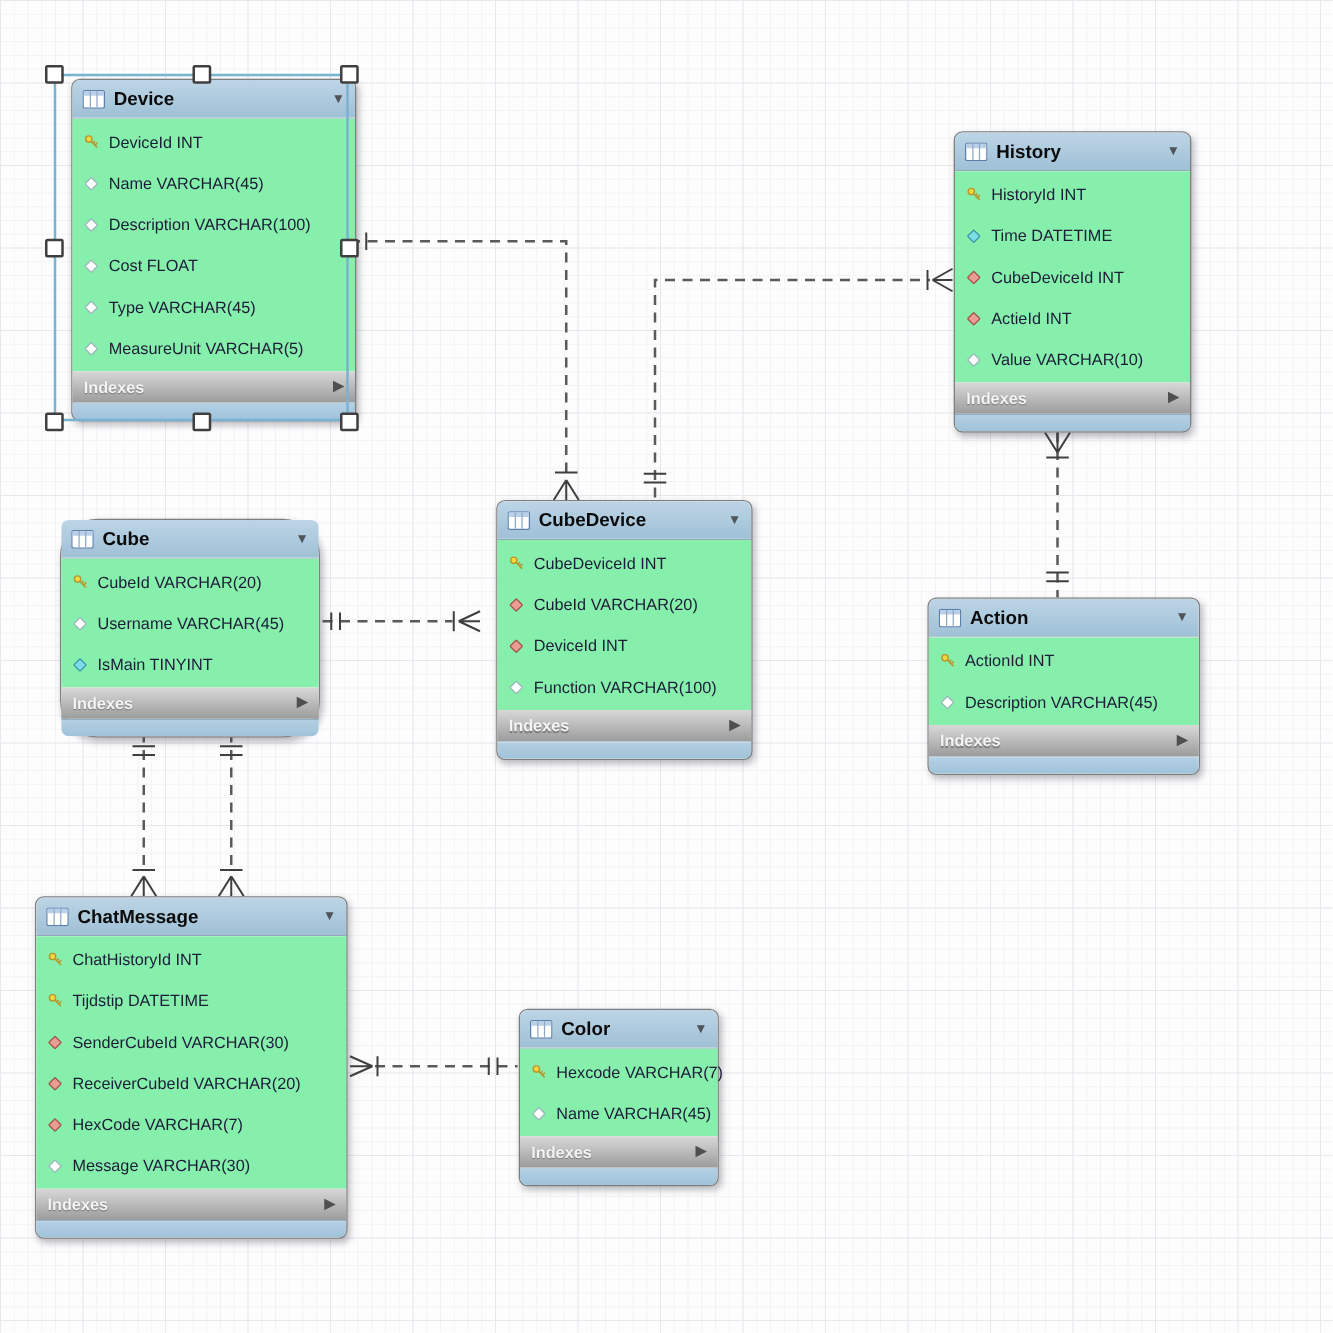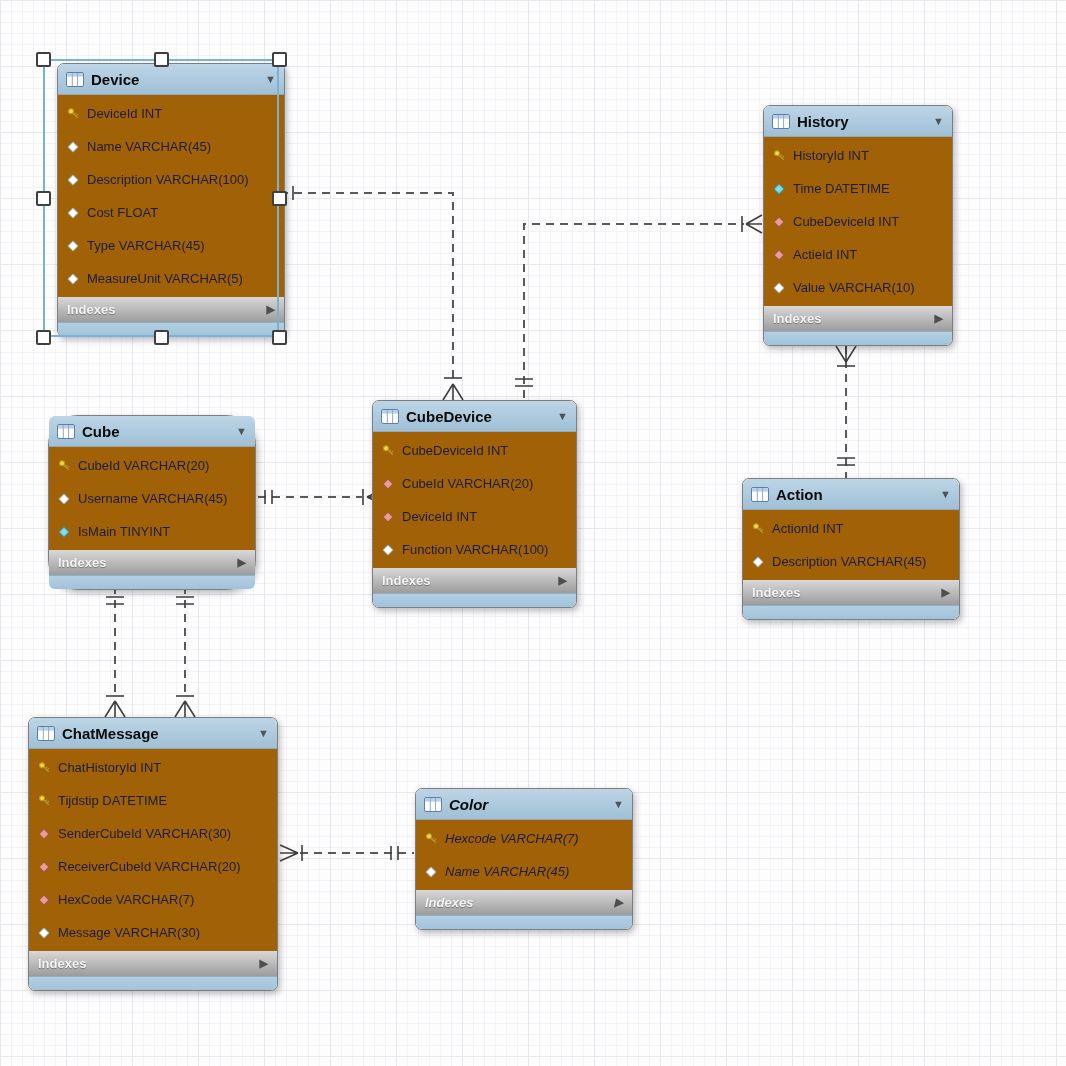--- a/index.html
+++ b/index.html
@@ -26,21 +26,21 @@
     box-shadow:2px 3px 6px rgba(60,60,70,.35);
     background:#fff;
   }
   .tbl-header{
     height:30px;display:flex;align-items:center;gap:7px;padding:0 8px;
     background:linear-gradient(#bdd5e6,#9fc0d6);
     border-bottom:1px solid #93a9b8;border-radius:6px 6px 0 0;
   }
   .tbl-title{font-weight:bold;font-size:15px;color:#0b0b0b;white-space:nowrap;}
   .tbl-collapse{margin-left:auto;font-size:11px;color:#4e5458;line-height:1;}
-  .tbl-body{background:#a16207;padding:2px 0;}
+  .tbl-body{background:#86efac;padding:2px 0;}
   .tbl-row{
     height:33px;display:flex;align-items:center;gap:7px;padding:0 8px;
     font-size:13px;color:#1c1c38;white-space:nowrap;
   }
   .icon-slot{width:14px;height:14px;display:flex;justify-content:center;align-items:center;flex:none;}
   .diamond{width:8px;height:8px;transform:rotate(45deg);border:1px solid #9bb7bb;border-radius:1px;box-sizing:border-box;background:#fff;}
   .diamond.fk{background:#eb9d94;border-color:#a2554a;}
   .diamond.notnull{background:#7bdde7;border-color:#3d97a5;}
   .tbl-indexes{
     height:25px;display:flex;align-items:center;padding:0 9px;
@@ -256,21 +256,21 @@
           </span>
           <span>IsMain TINYINT</span>
         </div>
       </div>
       <div class="tbl-indexes">
         <span>Indexes</span>
         <span class="arrow">▶</span>
       </div>
       <div class="tbl-footer"></div>
     </div>
-    <div class="table-figure" style="left: 372px; top: 400px; width: 205px;">
+    <div class="table-figure" style="left: 397px; top: 400px; width: 205px;">
       <div class="tbl-header">
         <span class="icon-slot" style="width: 18px;">
           <svg width="18" height="15" viewBox="0 0 18 15" aria-hidden="true">
             <rect x="0.5" y="0.5" width="17" height="14" rx="1.5" fill="#ffffff" stroke="#5d7fae"></rect>
             <rect x="1" y="1" width="16" height="3.6" fill="#b9d0e8"></rect>
             <line x1="6.3" y1="1" x2="6.3" y2="14" stroke="#8fa8c8"></line>
             <line x1="11.6" y1="1" x2="11.6" y2="14" stroke="#8fa8c8"></line>
           </svg>
         </span>
         <span class="tbl-title">CubeDevice</span>
@@ -403,21 +403,21 @@
           </span>
           <span>Message VARCHAR(30)</span>
         </div>
       </div>
       <div class="tbl-indexes">
         <span>Indexes</span>
         <span class="arrow">▶</span>
       </div>
       <div class="tbl-footer"></div>
     </div>
-    <div class="table-figure" style="left: 415px; top: 788px; width: 218px; font-style: italic;">
+    <div class="table-figure" style="left: 415px; top: 807px; width: 160px;">
       <div class="tbl-header">
         <span class="icon-slot" style="width: 18px;">
           <svg width="18" height="15" viewBox="0 0 18 15" aria-hidden="true">
             <rect x="0.5" y="0.5" width="17" height="14" rx="1.5" fill="#ffffff" stroke="#5d7fae"></rect>
             <rect x="1" y="1" width="16" height="3.6" fill="#b9d0e8"></rect>
             <line x1="6.3" y1="1" x2="6.3" y2="14" stroke="#8fa8c8"></line>
             <line x1="11.6" y1="1" x2="11.6" y2="14" stroke="#8fa8c8"></line>
           </svg>
         </span>
         <span class="tbl-title">Color</span>

